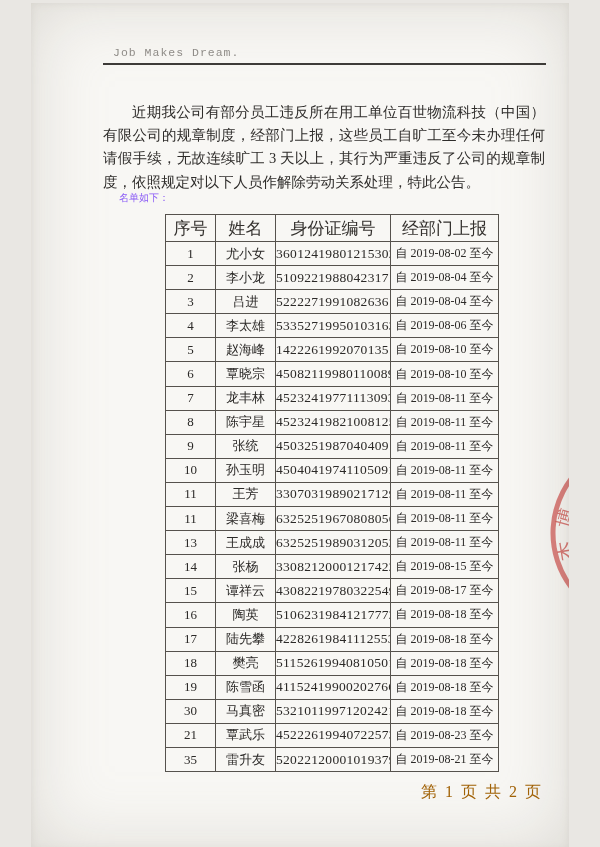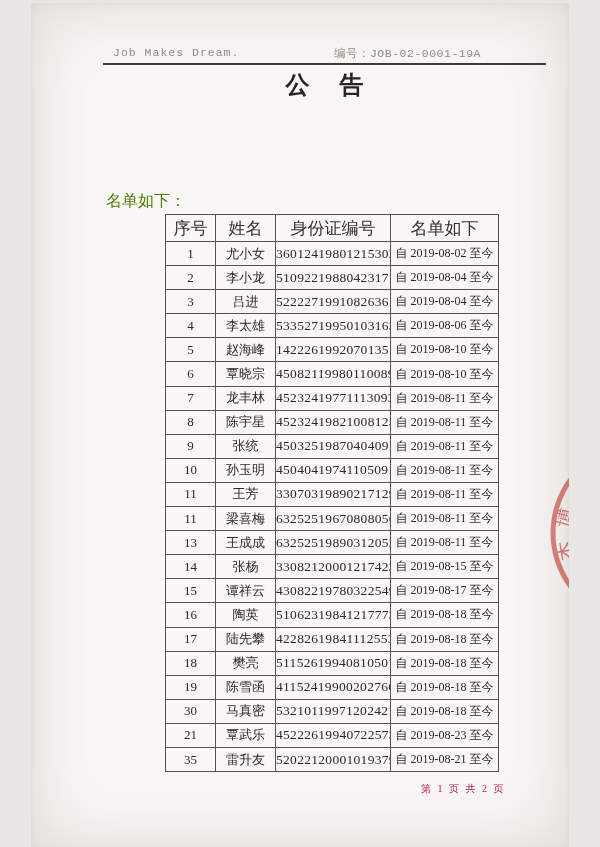--- a/index.html
+++ b/index.html
@@ -31,22 +31,22 @@
     position:absolute;left:72px;top:66px;width:443px;
     text-align:center;font-size:24px;font-weight:bold;
     letter-spacing:12px;text-indent:12px;color:#262422;
   }
   .body-par{
     position:absolute;left:72px;top:98px;width:442px;
     font-size:14.5px;line-height:23.2px;
     text-align:justify;text-indent:2em;color:#2e2c2a;
   }
   .list-intro{
-    position:absolute;left:75px;top:188px;
-    font-size:16px;color:#4d7c0f;
+    position:absolute;left:88px;top:188px;
+    font-size:10px;color:#8b5cf6;
   }
   table.roster{
     position:absolute;left:134px;top:211px;
     border-collapse:collapse;table-layout:fixed;width:333px;
     font-size:13px;color:#2b2927;
   }
   table.roster th, table.roster td{
     border:1px solid #56524d;
     text-align:center;vertical-align:middle;
     padding:0;overflow:hidden;white-space:nowrap;
@@ -54,55 +54,54 @@
   table.roster th{
     height:26px;font-weight:normal;
     font-family:"Liberation Sans","DejaVu Sans",sans-serif;
     font-size:17px;color:#33302d;
   }
   table.roster td{height:23.1px;}
   td.c-id{font-size:13.5px;letter-spacing:.3px;}
   td.c-abs{font-size:12px;}
   .page-footer{
     position:absolute;left:390px;top:779px;
-    font-size:10px;letter-spacing:2px;color:#be185d;
+    font-size:16px;letter-spacing:2px;color:#a16207;
   }
   .stamp{
     position:absolute;left:492px;top:410px;width:240px;height:240px;
     mix-blend-mode:multiply;opacity:.88;
     pointer-events:none;
   }
 </style>
 </head>
 <body>
 
 <div class="page">
 
   <div class="hdr-left">Job Makes Dream.</div>
-  <div class="hdr-right">编号：JOB-02-0001-19A</div>
   <div class="rule"></div>
 
-  <div class="doc-title">公 告</div>
-
+
+  <div class="body-par">近期我公司有部分员工违反所在用工单位百世物流科技（中国）有限公司的规章制度，经部门上报，这些员工自旷工至今未办理任何请假手续，无故连续旷工 3 天以上，其行为严重违反了公司的规章制度，依照规定对以下人员作解除劳动关系处理，特此公告。</div>
 
   <div class="list-intro">名单如下：</div>
 
   <table class="roster">
     <colgroup>
       <col style="width:50px">
         <col style="width:60px">
         <col style="width:115px">
         <col style="width:108px">
     </colgroup>
     <thead>
       <tr>
         <th>序号</th>
         <th>姓名</th>
         <th>身份证编号</th>
-        <th>名单如下</th>
+        <th>经部门上报</th>
       </tr>
     </thead>
     <tbody>
 
         <tr>
           <td class="c-no">1</td>
           <td class="c-name">尤小女</td>
           <td class="c-id">360124198012153026</td>
           <td class="c-abs">自 2019-08-02 至今</td>
         </tr>

